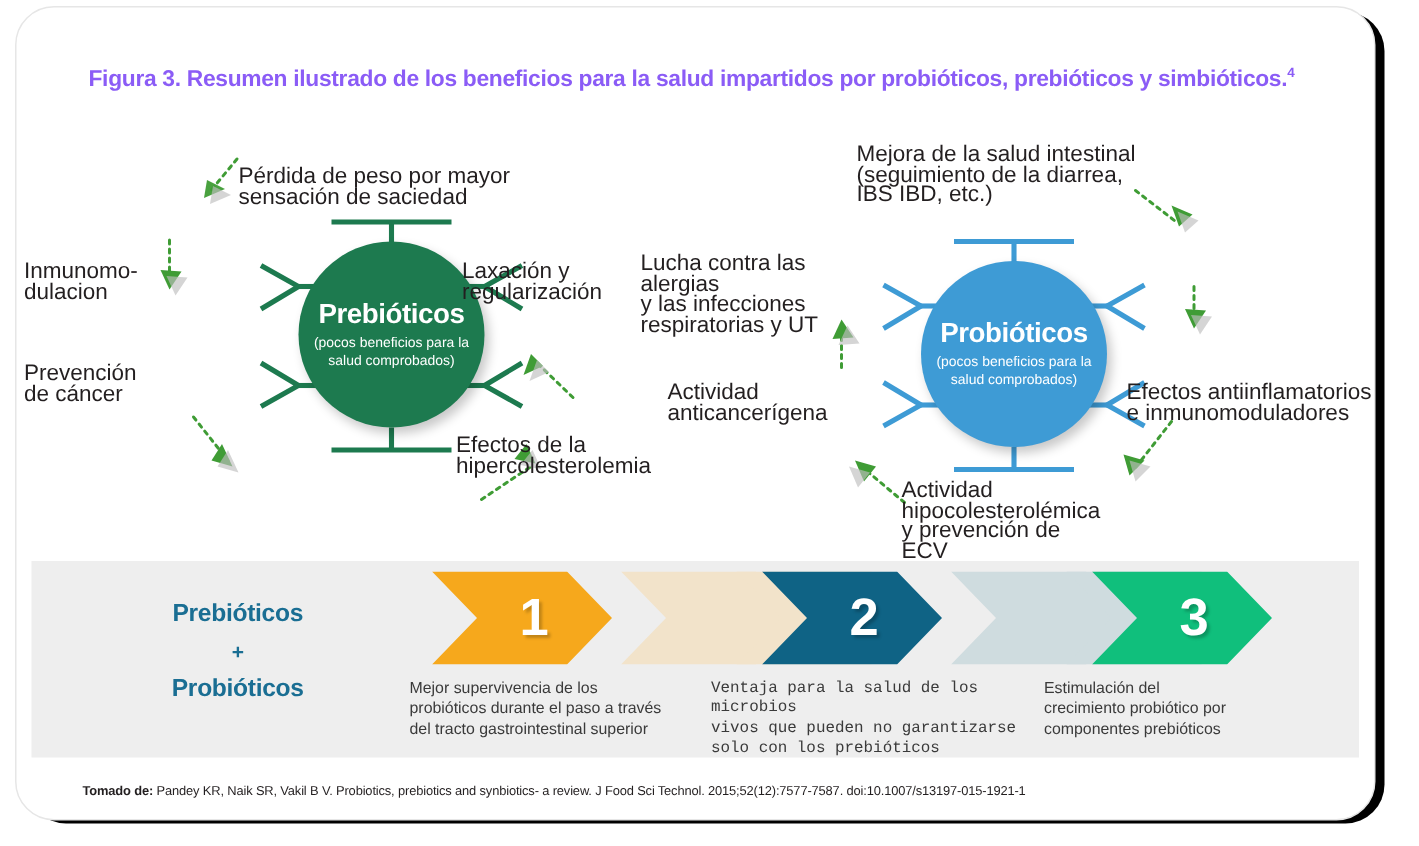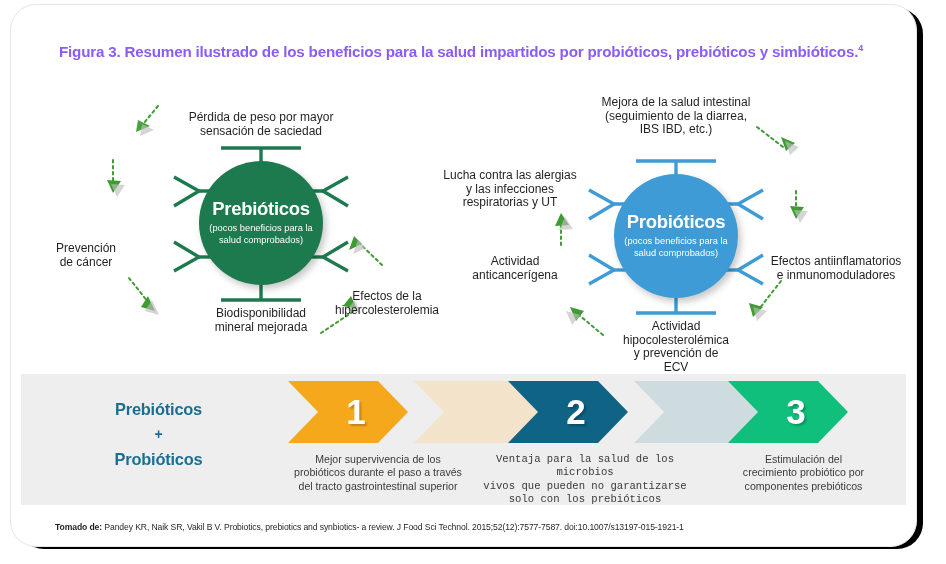--- a/index.html
+++ b/index.html
@@ -32,21 +32,21 @@
   .wheel{position:absolute;}
   .wheel .hub{
     position:absolute;border-radius:50%;
     display:flex;flex-direction:column;align-items:center;justify-content:center;
     box-shadow:3px 4px 7px rgba(0,0,0,0.22);
     text-align:center;color:#fff;
   }
   .hub .hub-title{font-size:18.5px;font-weight:bold;letter-spacing:-0.3px;line-height:1;}
   .hub .hub-sub{font-size:9.3px;line-height:11.4px;margin-top:5px;padding:0 6px;text-align:center;}
 
-  .lab{position:absolute;font-size:12px;line-height:13.6px;color:#231f20;text-align:center;}
+  .lab{position:absolute;font-size:15px;line-height:13.6px;color:#231f20;text-align:left;}
 
   .spoke{position:absolute;}
 
   
   .band{
     position:absolute;left:10px;top:369px;width:885px;height:131px;background:#eeeeee;
   }
   .band-label{
     position:absolute;left:40px;top:392px;width:215px;text-align:center;
     color:#1a6e93;font-weight:bold;font-size:16.4px;line-height:25px;letter-spacing:-0.2px;
@@ -58,21 +58,21 @@
   .chev{
     position:absolute;top:0;height:62px;
     display:flex;align-items:center;justify-content:center;
     color:#ffffff;font-weight:bold;font-size:35px;line-height:1;
     text-shadow:2px 2px 2px rgba(0,0,0,0.22);
   }
   .chev span{transform:translate(8px,-1px);}
 
   .caps{position:absolute;left:0;top:72px;width:635px;}
   .cap{
-    position:absolute;top:0;text-align:center;font-size:10.6px;line-height:13.4px;color:#3a3a3a;
+    position:absolute;top:0;text-align:left;font-size:10.6px;line-height:13.4px;color:#3a3a3a;
   }
 
   
   .foot{
     position:absolute;left:44px;top:517px;width:840px;
     font-size:8.6px;color:#231f20;white-space:nowrap;letter-spacing:-0.1px;
   }
   .foot b{font-weight:bold;margin-top:28px;}
 </style>
 </head>
@@ -129,26 +129,28 @@
           </g>
         </svg>
 
         <div class="hub" style="left:133px;top:76px;width:124px;height:124px;background:#1d7a4f;">
           <div class="hub-title">Prebióticos</div>
           <div class="hub-sub">(pocos beneficios para la salud comprobados)</div>
         </div>
 
         <div class="lab" style="left:93px;top:26px;width:204px;white-space:pre-line;">Pérdida de peso por mayor
 sensación de saciedad</div>
+        <div class="lab" style="left:-50px;top:89px;width:140px;white-space:pre-line;">Inmunomo-
+dulacion</div>
         <div class="lab" style="left:-50px;top:157px;width:140px;white-space:pre-line;">Prevención
 de cáncer</div>
-        <div class="lab" style="left:105px;top:222px;width:180px;white-space:pre-line;">Biodisponibilidad
-mineral mejorada</div>
         <div class="lab" style="left:238px;top:157px;width:166px;white-space:pre-line;margin-top:48px;">Efectos de la
 hipercolesterolemia</div>
+        <div class="lab" style="left:242px;top:89px;width:150px;white-space:pre-line;">Laxación y
+regularización</div>
       </div>
 
       <div class="wheel" style="left:440px;top:0;width:460px;height:285px;">
 
         <svg class="spoke" style="left:0;top:0;" width="460" height="285" viewBox="0 0 460 285">
           <g stroke="#3e9bd5" stroke-width="3.4" fill="none" stroke-linecap="butt">
             <line x1="185" y1="76" x2="265" y2="76"></line>
             <line x1="225" y1="76" x2="225" y2="91"></line>
             <line x1="185" y1="228" x2="265" y2="228"></line>
             <line x1="225" y1="228" x2="225" y2="213"></line>

